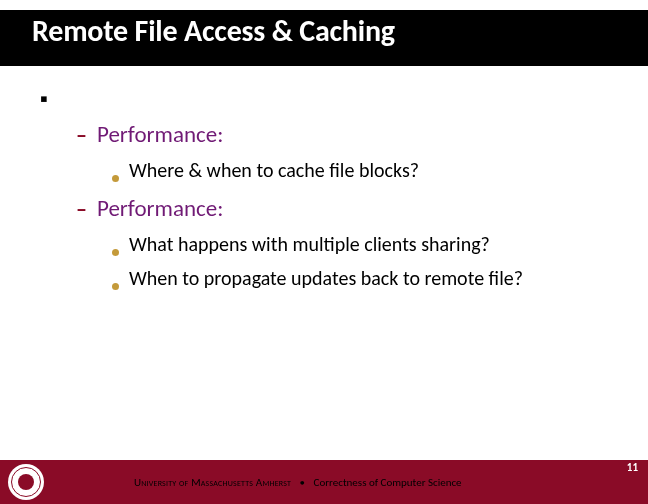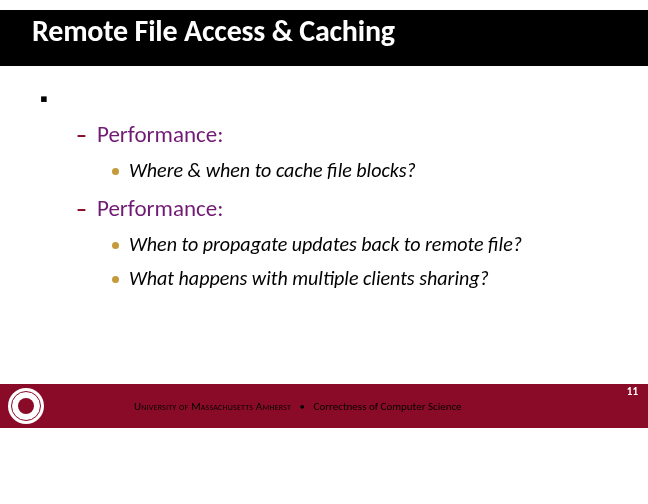--- a/index.html
+++ b/index.html
@@ -1,27 +1,27 @@
 <!DOCTYPE html>
 <html><head>
 <meta charset="utf-8">
 <style>
   * { box-sizing: border-box; margin: 0; padding: 0; }
   html, body { width: 648px; height: 504px; overflow: hidden; font-family: Calibri, "Segoe UI", Arial, sans-serif; background: #fff; }
-  .slide { position: relative; width: 648px; height: 428px; background: #fff; }
+  .slide { position: relative; width: 648px; height: 504px; background: #fff; }
   .title-band { position: absolute; top: 10px; left: 0; right: 0; height: 56px; background: #000; }
   .title-text { position: absolute; top: 12px; left: 32px; color: #fff; font-size: 30px; font-weight: 700; letter-spacing: -0.2px; }
   .body { position: absolute; top: 82px; left: 40px; right: 24px; }
   .lvl1 { display: flex; align-items: baseline; margin-top: 4px; }
   .lvl1 .bullet { color: #000; font-size: 22px; margin-right: 12px; line-height: 1; transform: translateY(2px); }
   .lvl1 .text { color: #000; font-size: 26px; }
   .lvl2 { display: flex; align-items: baseline; margin-left: 36px; margin-top: 12px; }
   .lvl2 .dash { color: #8a0b27; font-size: 22px; font-weight: 700; margin-right: 10px; }
   .lvl2 .text { color: #701a75; font-size: 23px; }
-  .lvl3 { display: flex; align-items: flex-start; margin-left: 72px; margin-top: 10px; font-style: italic; }
+  .lvl3 { display: flex; align-items: flex-end; margin-left: 72px; margin-top: 10px; }
   .lvl3 .dot { width: 7px; height: 7px; border-radius: 50%; background: #c49a3a; flex: 0 0 7px; margin-right: 10px; margin-top: 10px; }
   .lvl3 .text { color: #000; font-size: 20px; }
   .footer { position: absolute; left: 0; right: 0; bottom: 0; height: 44px; background: #8a0b27; display: flex; align-items: center; }
   .seal { width: 36px; height: 36px; border-radius: 50%; background: #fff; margin-left: 8px; position: relative; flex: 0 0 36px; }
   .seal::after { content: ""; position: absolute; top: 3px; left: 3px; right: 3px; bottom: 3px; border: 1.5px solid #8a0b27; border-radius: 50%; }
   .seal .inner { position: absolute; top: 10px; left: 10px; right: 10px; bottom: 10px; border-radius: 50%; background: #8a0b27; }
   .footer-text { color: #000; font-size: 11px; margin-left: 90px; white-space: nowrap; }
   .footer-uni { font-variant: small-caps; letter-spacing: 0.2px; }
   .footer-sep { margin: 0 6px; }
   .page-num { position: absolute; right: 10px; bottom: 30px; color: #fff; font-size: 11px; font-weight: 700; }
@@ -47,25 +47,25 @@
       <span class="dot"></span>
       <span class="text">Where &amp; when to cache file blocks?</span>
     </div>
 
     <div class="lvl2">
       <span class="dash">–</span>
       <span class="text">Performance:</span>
     </div>
     <div class="lvl3">
       <span class="dot"></span>
-      <span class="text">When to propagate updates back to remote file?</span>
+      <span class="text">What happens with multiple clients sharing?</span>
     </div>
     <div class="lvl3">
       <span class="dot"></span>
-      <span class="text">What happens with multiple clients sharing?</span>
+      <span class="text">When to propagate updates back to remote file?</span>
     </div>
   </div>
 
   <div class="footer">
     <div class="seal">
         <div class="inner"></div>
       </div>
     <div class="footer-text">
       <span class="footer-uni">University of Massachusetts Amherst</span>
       <span class="footer-sep">•</span>

